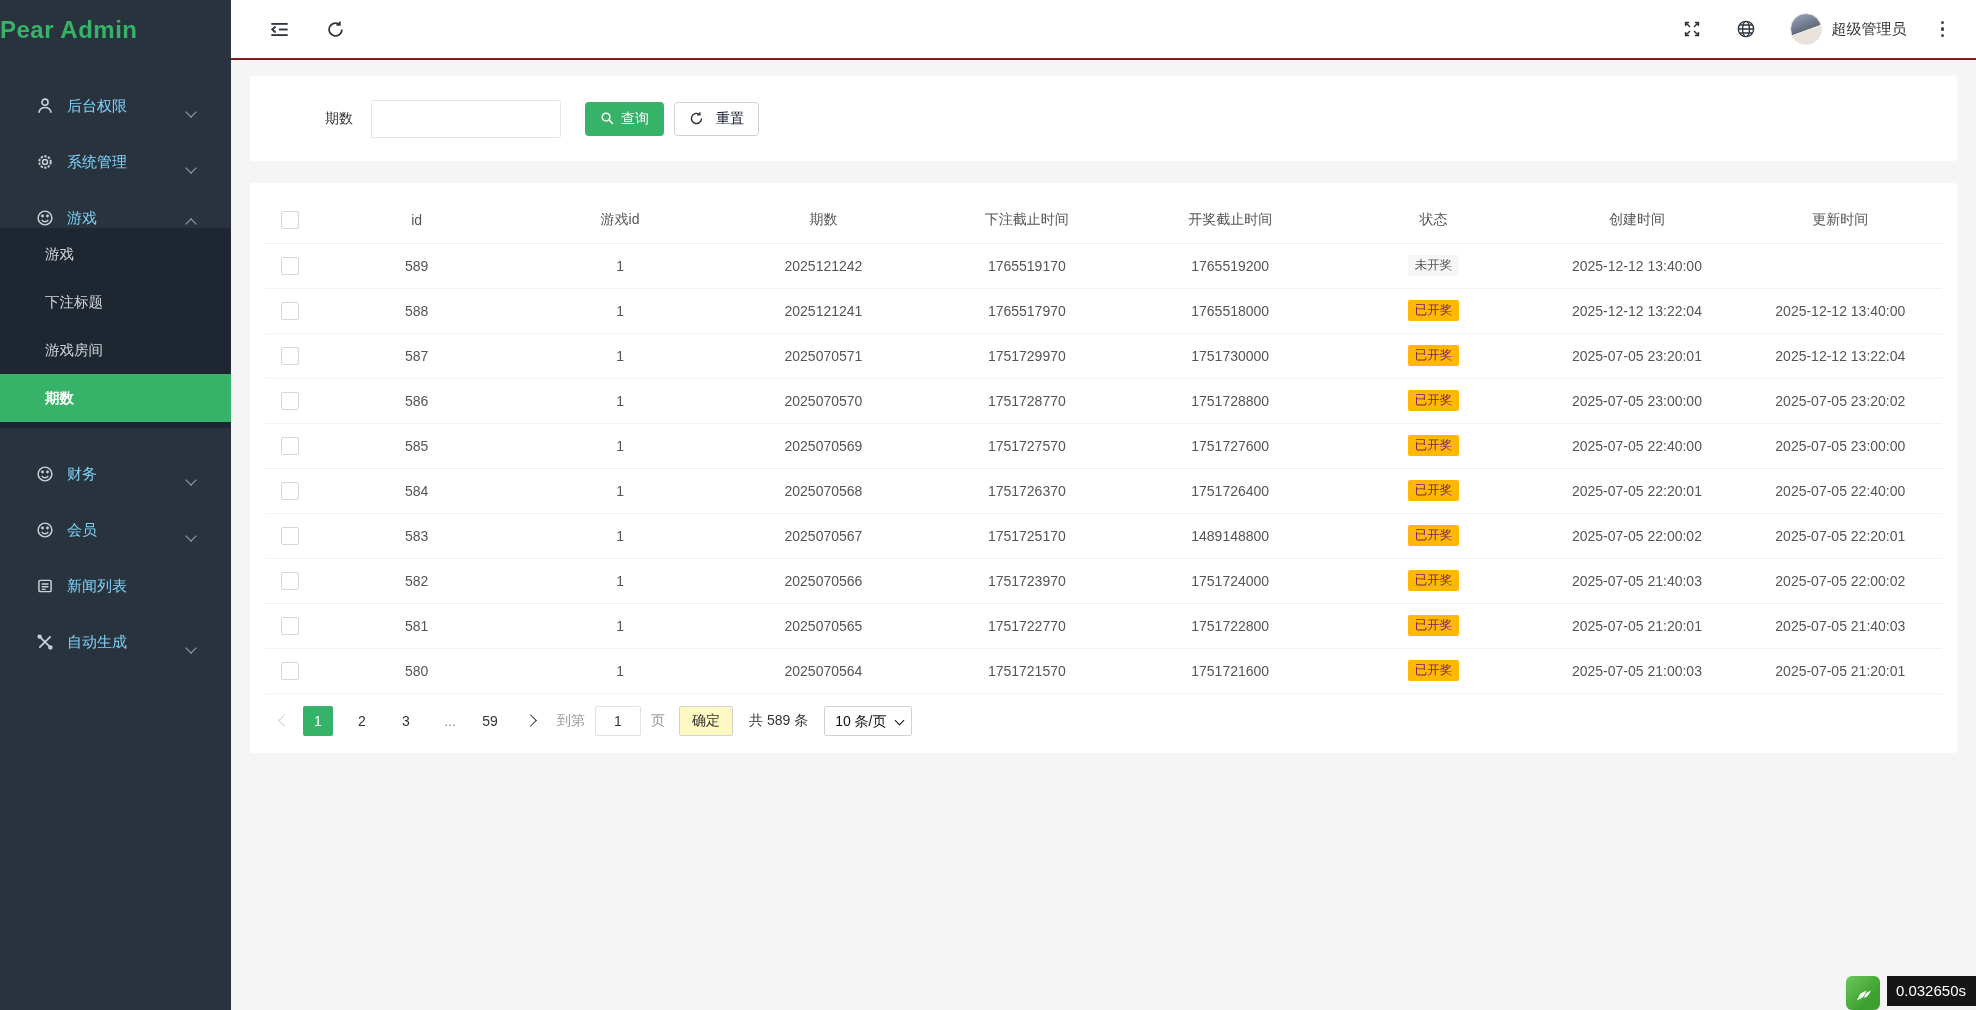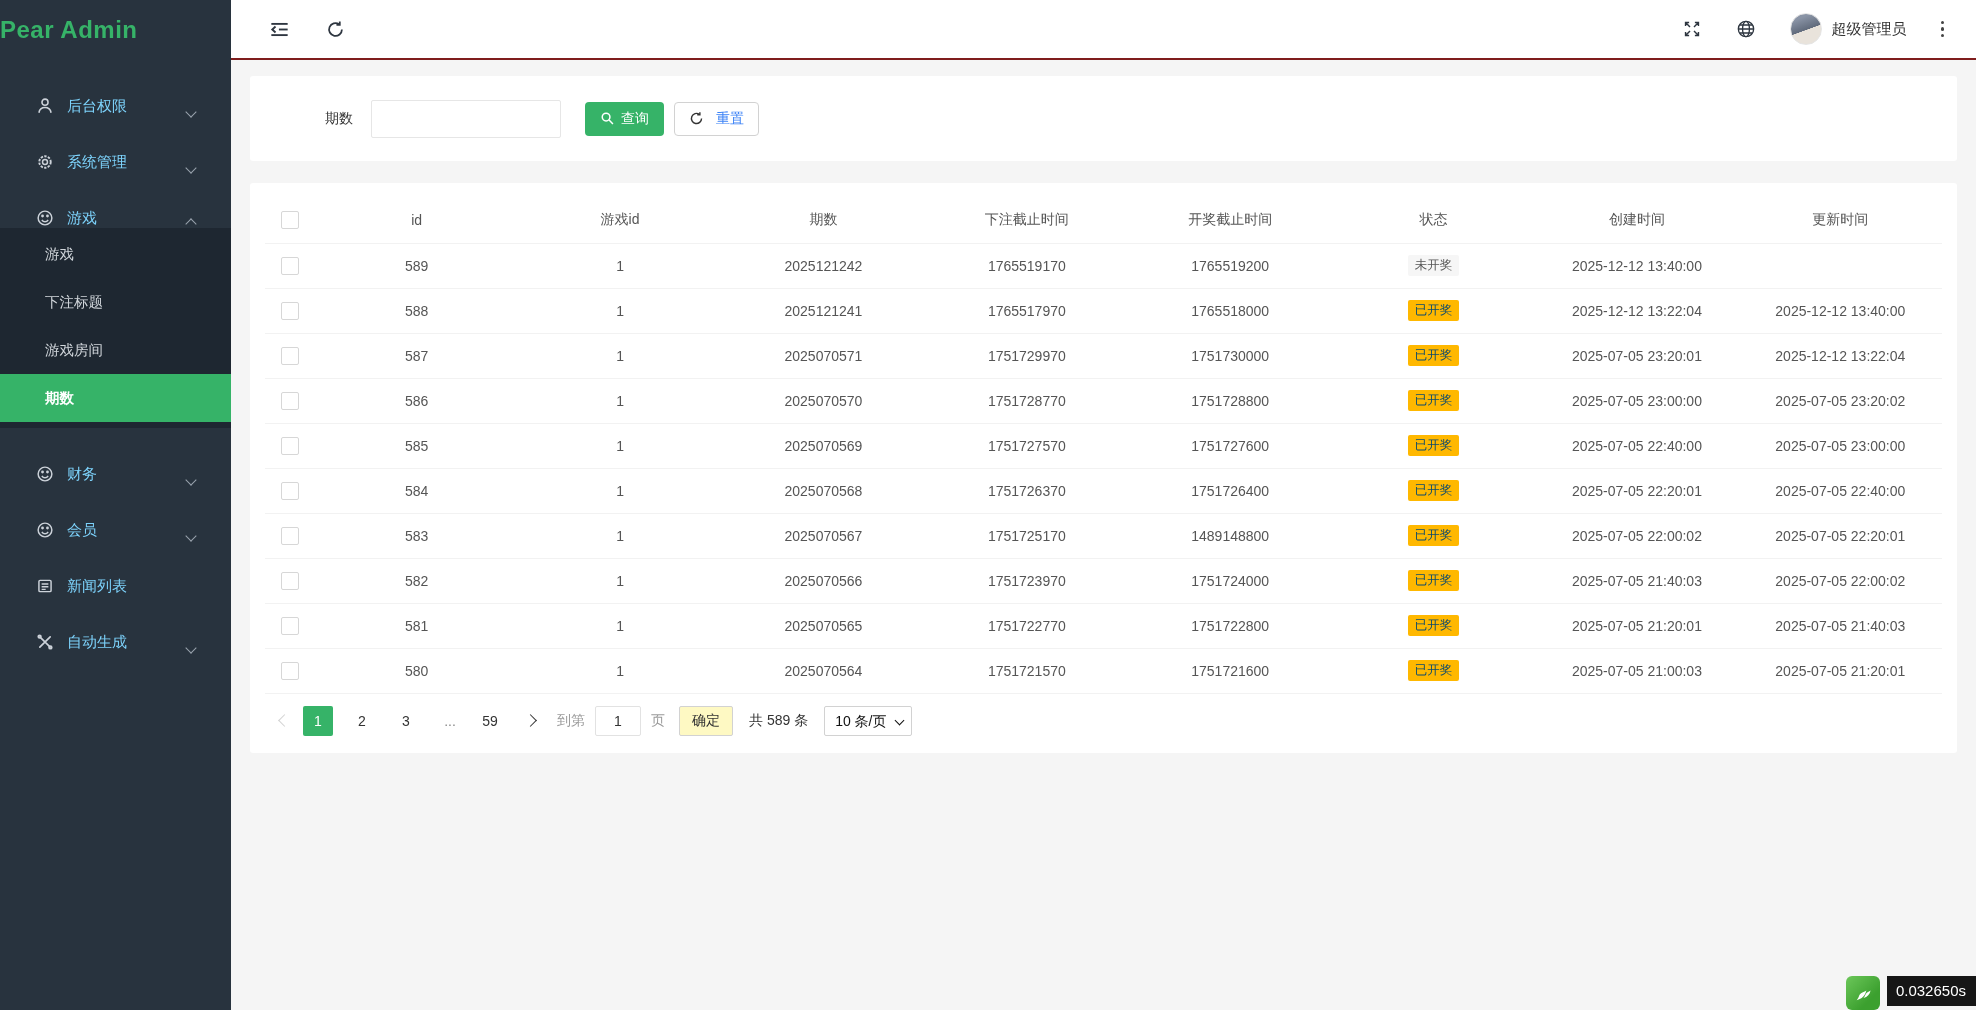--- a/index.html
+++ b/index.html
@@ -63,37 +63,37 @@
   .search-input {
     width: 190px; height: 38px; border: 1px solid #e6e6e6; border-radius: 2px;
     padding: 0 10px; font-size: 14px; color: #333; outline: none; background: #fff;
   }
   .btn {
     height: 34px; border-radius: 4px; font-size: 14px; cursor: pointer;
     display: inline-flex; align-items: center; gap: 6px; padding: 0 14px; border: 1px solid transparent;
     font-family: inherit;
   }
   .btn-primary { background: #36b368; color: #fff; margin-left: 24px; }
-  .btn-default { background: #fff; border-color: #d2d2d2; color: #3b82f6; margin-left: 10px; gap: 12px; }
+  .btn-default { background: #fff; border-color: #d2d2d2; color: #0f172a; margin-left: 10px; gap: 12px; }
 
   
   .table-card { padding: 15px; }
   table { width: 100%; border-collapse: collapse; table-layout: fixed; }
   th, td {
     height: 45px; text-align: center; font-size: 14px; color: #555;
     font-weight: normal; border-bottom: 1px solid #f2f2f2;
     overflow: hidden; white-space: nowrap;
   }
   .cb {
     appearance: none; -webkit-appearance: none;
     width: 18px; height: 18px; border: 1px solid #d7d7d7; border-radius: 2px;
     background: #fff; cursor: pointer; vertical-align: middle;
   }
   .badge { display: inline-block; padding: 4px 7px; font-size: 12.5px; border-radius: 2px; line-height: 1; }
-  .badge-warning { background: #ffb800; color: #0c4a6e; }
+  .badge-warning { background: #ffb800; color: #701a75; }
   .badge-plain { background: #f6f6f6; color: #555; }
 
   
   .pagination { display: flex; align-items: center; margin: 12px 0 2px 8px; font-size: 14px; color: #333; }
   .page-arrow { width: 22px; height: 30px; display: inline-flex; align-items: center; justify-content: center; cursor: pointer; margin-right: 8px; }
   .pg-chev { width: 9px; height: 9px; border-left: 1.6px solid; border-bottom: 1.6px solid; }
   .pg-chev.left { transform: rotate(45deg); color: #d2d2d2; }
   .pg-chev.right { transform: rotate(-135deg); color: #333; }
   .page-arrow.prev { cursor: default; }
   .page-list { display: inline-flex; align-items: center; }

